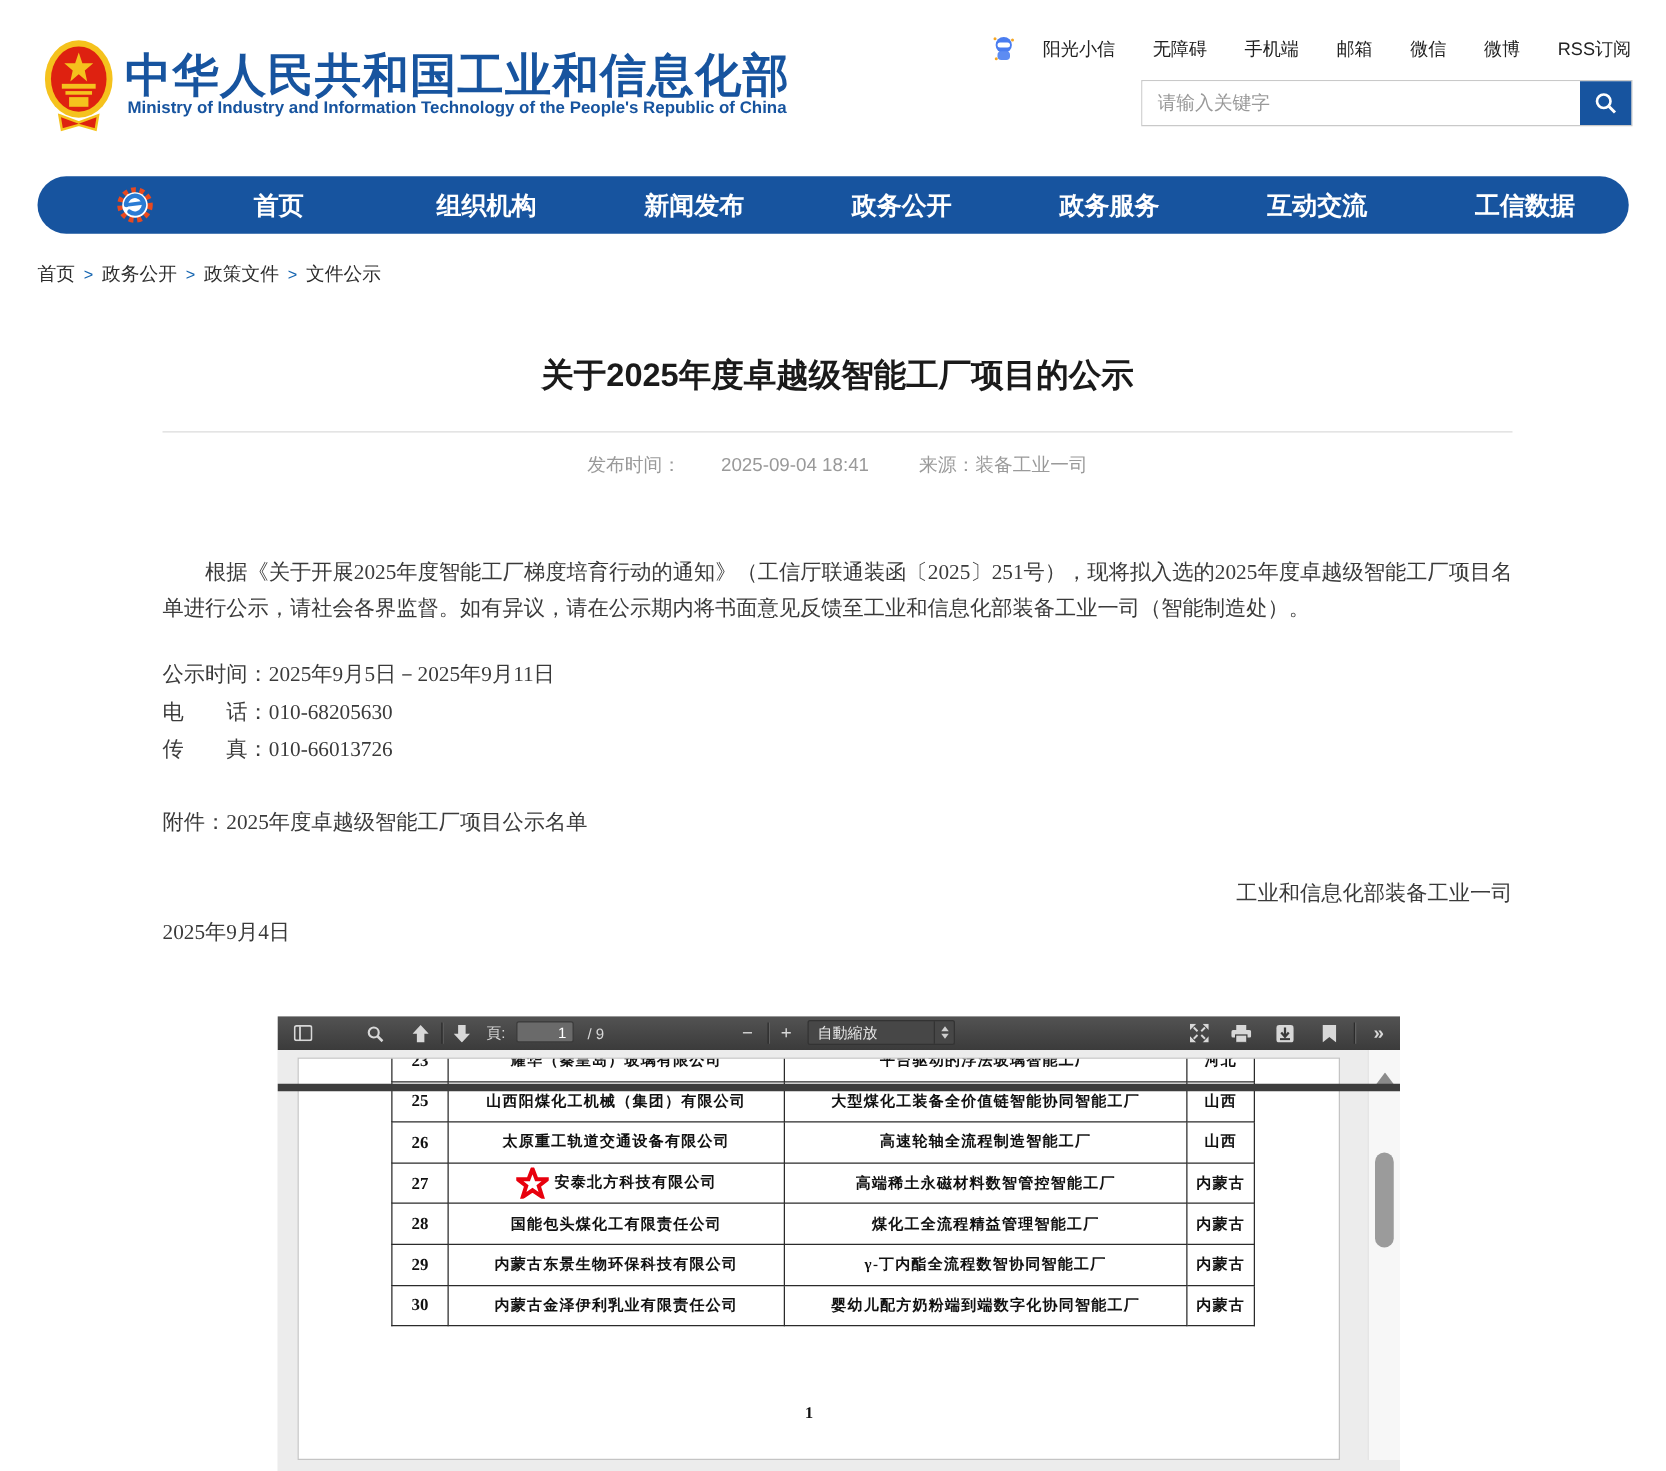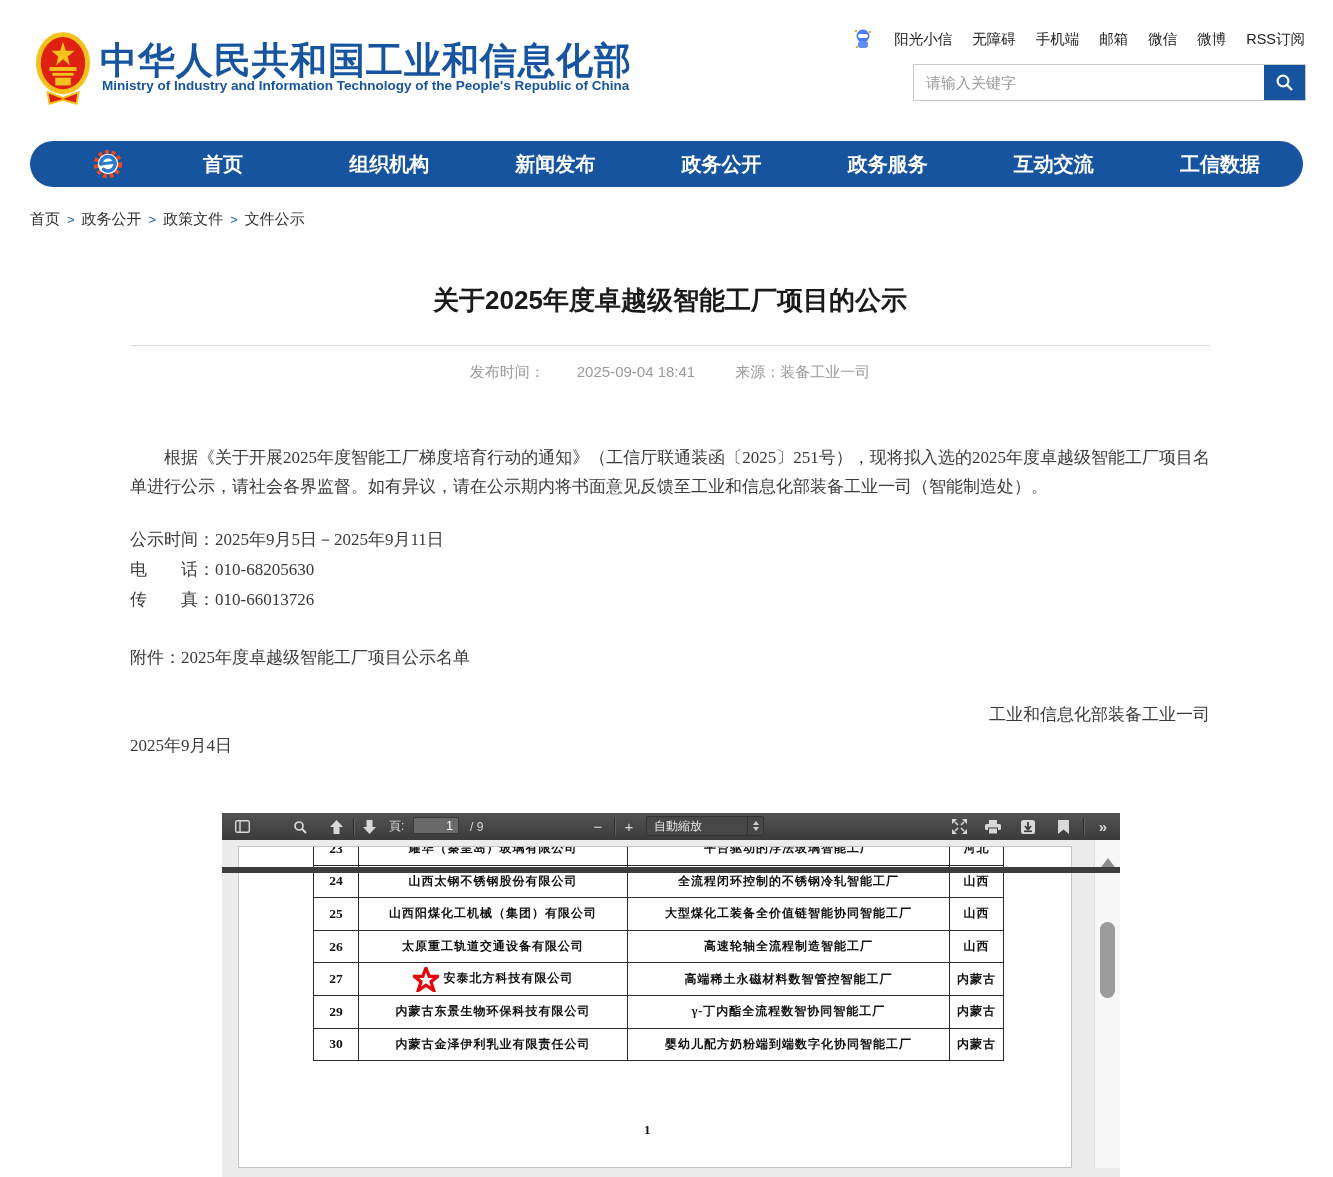--- a/index.html
+++ b/index.html
@@ -121,21 +121,21 @@
 
   <div class="quick-links">
     <svg class="mascot" viewBox="0 0 20 22">
       <circle cx="10" cy="8" r="6.5" fill="#4a7df0"></circle>
       <rect x="5" y="13" width="10" height="7" rx="3" fill="#5d8cf2"></rect>
       <rect x="5" y="6" width="10" height="4" rx="2" fill="#ffffff"></rect>
       <circle cx="3" cy="3" r="1.2" fill="#f5a623"></circle>
       <circle cx="17" cy="4" r="1.2" fill="#f5a623"></circle>
       <circle cx="4" cy="19" r="1.2" fill="#f5a623"></circle>
     </svg>
-    <span id="quick-links-list" style="display:flex;gap:20px;margin-left:10px;">
+    <span id="quick-links-list" style="display:flex;gap:30px;margin-left:10px;">
         <span class="qlink">阳光小信</span>
         <span class="qlink">无障碍</span>
         <span class="qlink">手机端</span>
         <span class="qlink">邮箱</span>
         <span class="qlink">微信</span>
         <span class="qlink">微博</span>
         <span class="qlink">RSS订阅</span>
       </span>
   </div>
 
@@ -267,26 +267,20 @@
     <div class="pdf-page">
       <table class="pdf-table">
         <tbody id="pdf-table-body">
             <tr>
               <td class="no">23</td>
               <td class="company">耀华（秦皇岛）玻璃有限公司</td>
               <td class="project">平台驱动的浮法玻璃智能工厂</td>
               <td class="province">河北</td>
             </tr>
             <tr>
-              <td class="no">24</td>
-              <td class="company">山西太钢不锈钢股份有限公司</td>
-              <td class="project">全流程闭环控制的不锈钢冷轧智能工厂</td>
-              <td class="province">山西</td>
-            </tr>
-            <tr>
               <td class="no">25</td>
               <td class="company">山西阳煤化工机械（集团）有限公司</td>
               <td class="project">大型煤化工装备全价值链智能协同智能工厂</td>
               <td class="province">山西</td>
             </tr>
             <tr>
               <td class="no">26</td>
               <td class="company">太原重工轨道交通设备有限公司</td>
               <td class="project">高速轮轴全流程制造智能工厂</td>
               <td class="province">山西</td>
@@ -295,20 +289,26 @@
               <td class="no">27</td>
               <td class="company">
   <svg class="row-star" width="26" height="25" viewBox="0 0 26 25">
     <polygon points="13,1 16.2,9.3 25,9.3 18,14.7 20.8,23.5 13,18.2 5.2,23.5 8,14.7 1,9.3 9.8,9.3" fill="#ffffff" stroke="#e8000d" stroke-width="3.2"></polygon>
   </svg>
 安泰北方科技有限公司</td>
               <td class="project">高端稀土永磁材料数智管控智能工厂</td>
               <td class="province">内蒙古</td>
             </tr>
             <tr>
+              <td class="no">28</td>
+              <td class="company">国能包头煤化工有限责任公司</td>
+              <td class="project">煤化工全流程精益管理智能工厂</td>
+              <td class="province">内蒙古</td>
+            </tr>
+            <tr>
               <td class="no">29</td>
               <td class="company">内蒙古东景生物环保科技有限公司</td>
               <td class="project">γ-丁内酯全流程数智协同智能工厂</td>
               <td class="province">内蒙古</td>
             </tr>
             <tr>
               <td class="no">30</td>
               <td class="company">内蒙古金泽伊利乳业有限责任公司</td>
               <td class="project">婴幼儿配方奶粉端到端数字化协同智能工厂</td>
               <td class="province">内蒙古</td>

